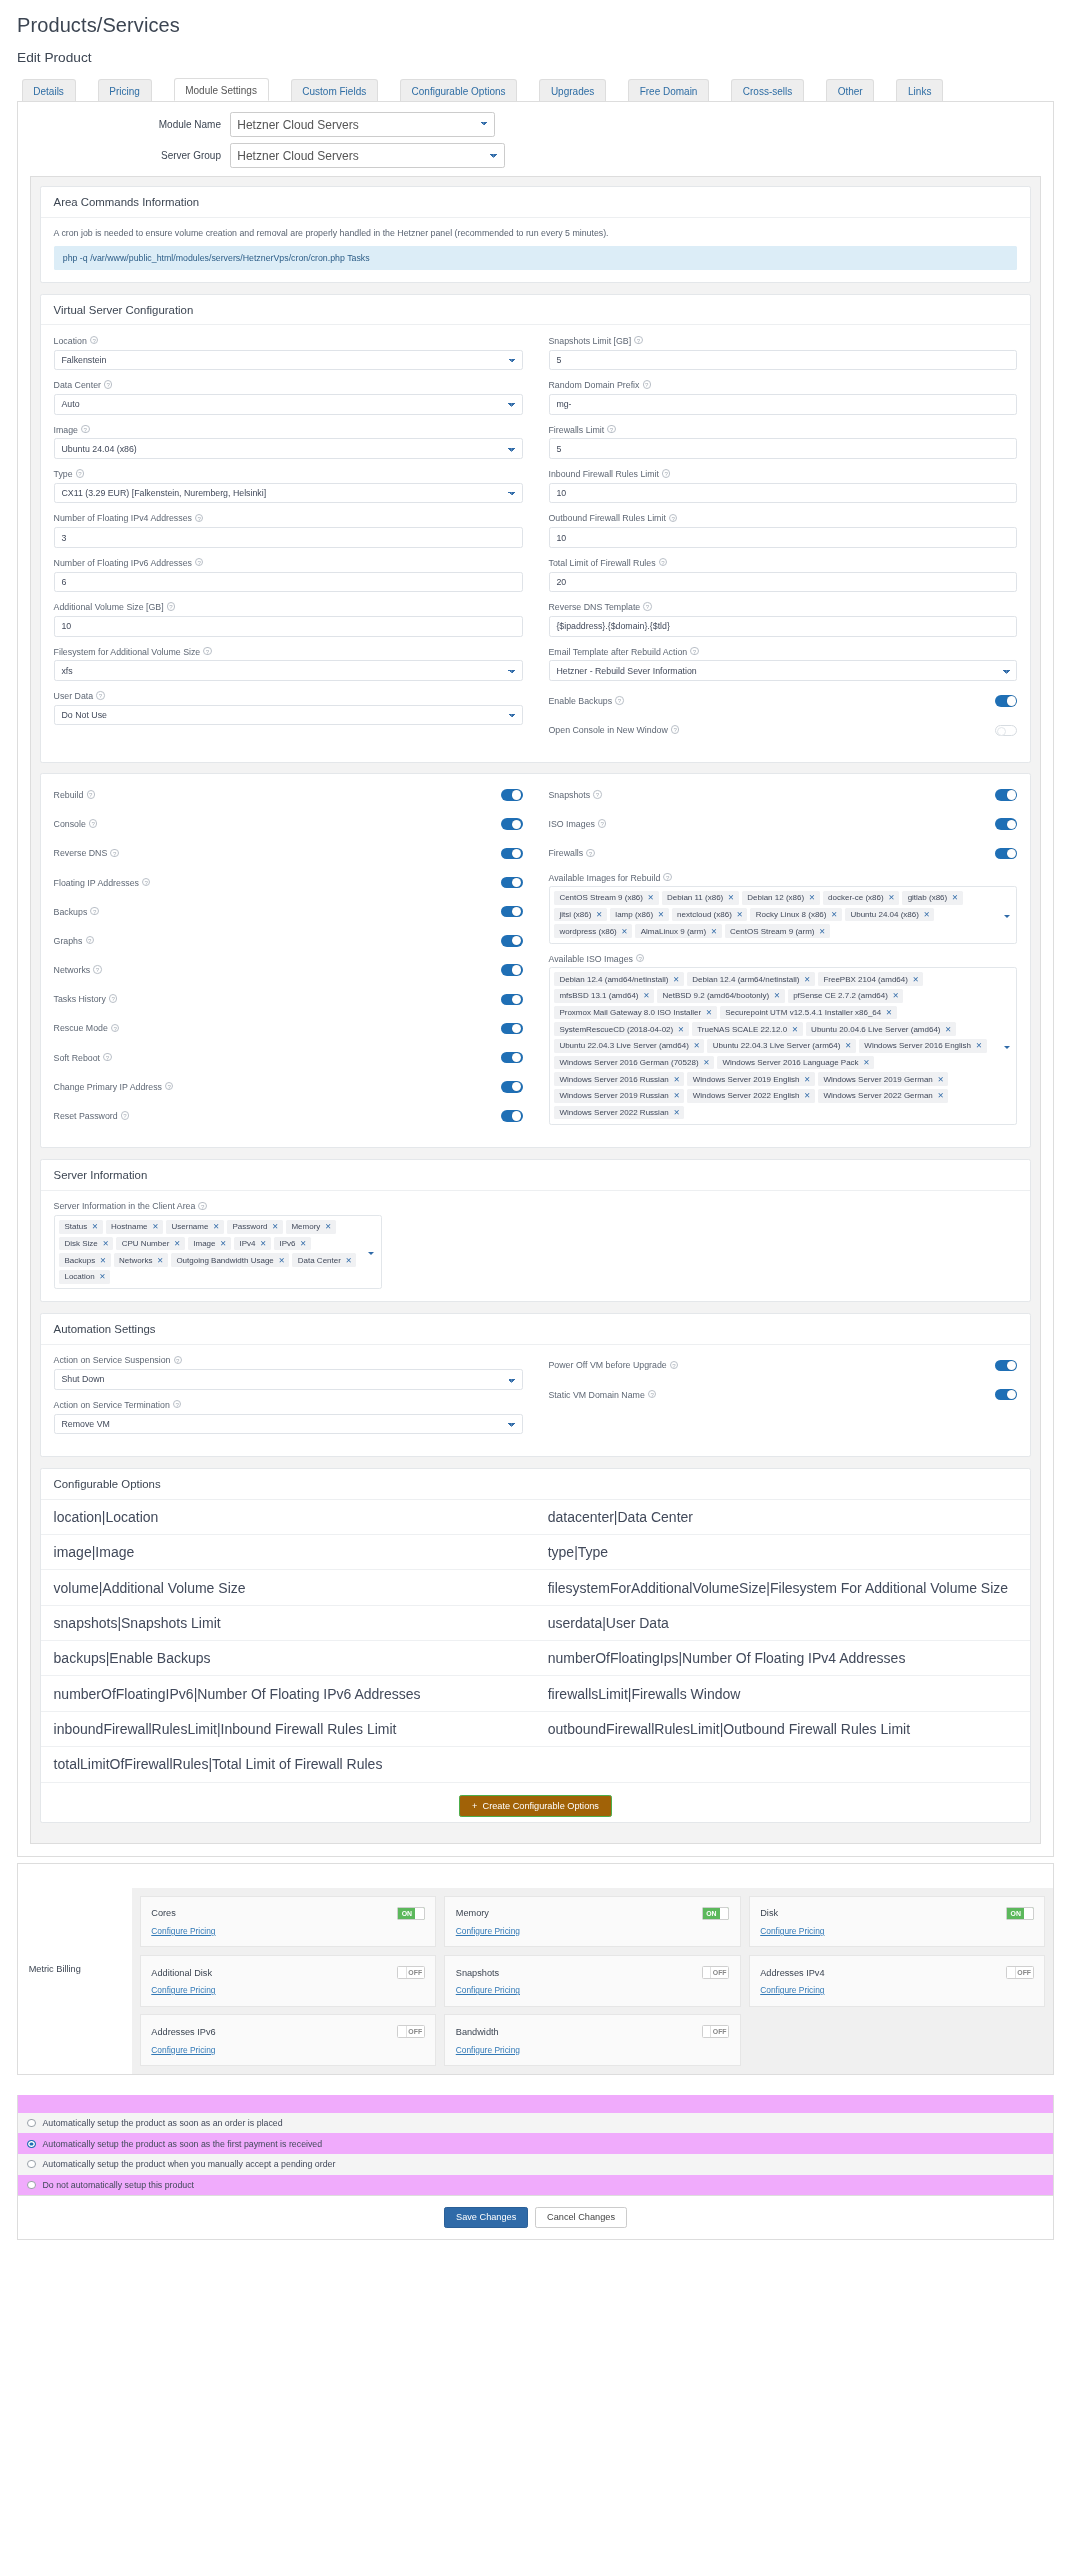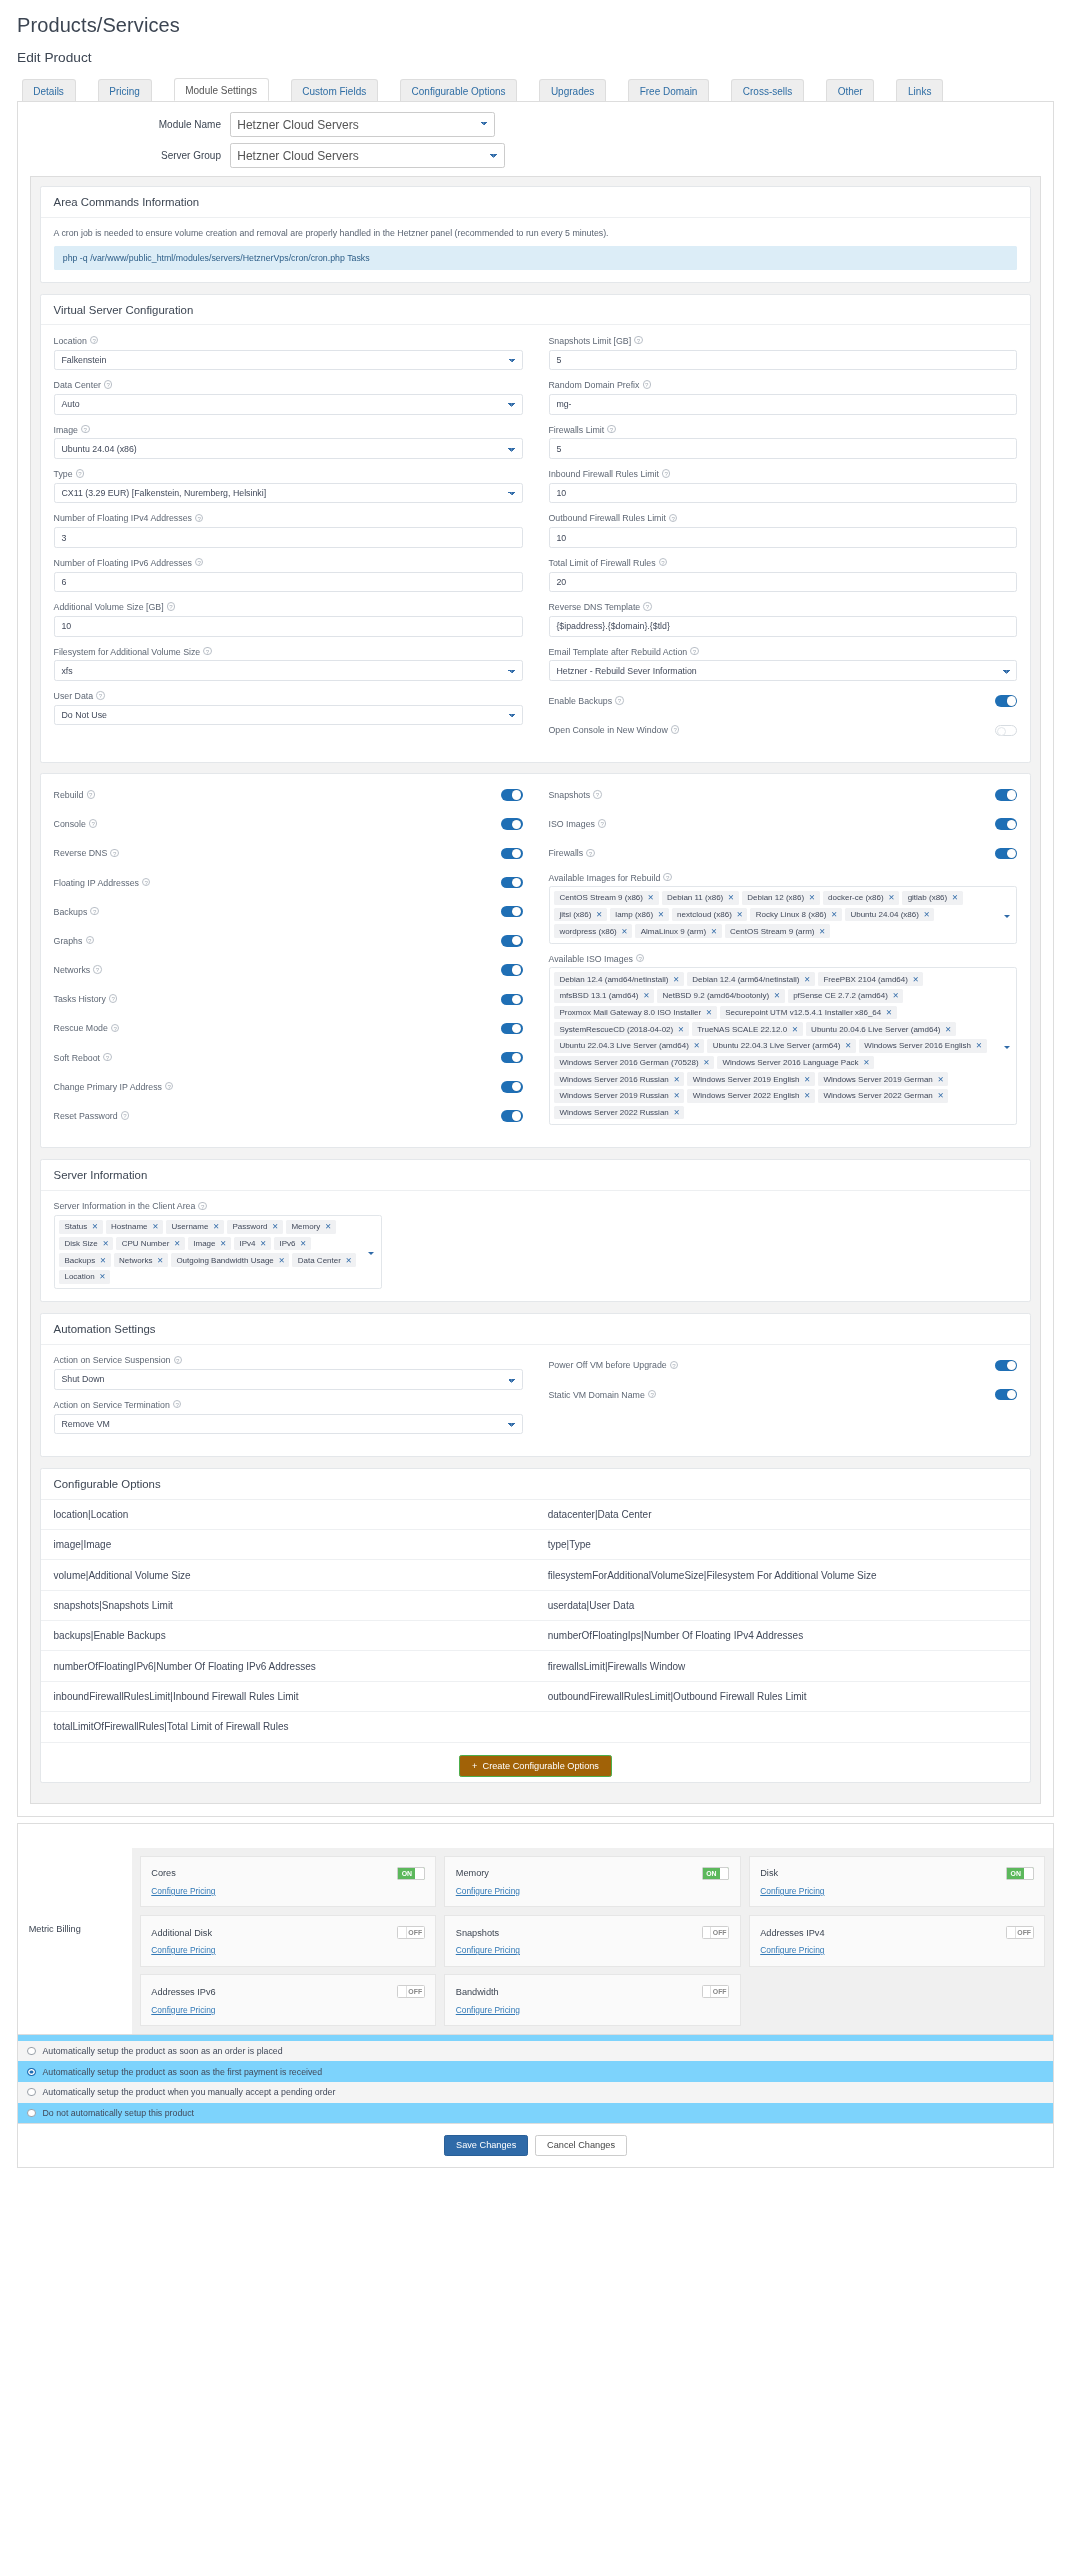--- a/index.html
+++ b/index.html
@@ -90,21 +90,21 @@
     border-left:3.1px solid transparent;border-right:3.1px solid transparent;border-top:3.8px solid #2f6aa8;
   }
   .tag {
     display:inline-flex; align-items:center; gap:4.6px; background:#f0f1f3; border-radius:1.5px;
     font-size:8px; color:#41495a; padding:2.3px 4.6px 2.3px 5.3px; margin:0 3.1px 3.1px 0; white-space:nowrap;
   }
   .tag .x { color:#2f6aa8; font-size:7.6px; cursor:pointer; }
 
   
   .copt-row { display:grid; grid-template-columns:1fr 1fr; border-bottom:0.8px solid #eef0f2; }
-  .copt-cell { padding:9.2px 12.2px; font-size:10px; color:#41495a; }
+  .copt-cell { padding:9.2px 12.2px; font-size:14px; color:#41495a; }
   .btn-green {
     background:#a16207; border:0.8px solid #4cae4c; color:#fff; font-size:9.2px;
     padding:5.3px 12.2px; border-radius:2.3px; cursor:pointer; font-family:"Liberation Sans",sans-serif;
   }
   .center { text-align:center; padding:12.2px 0 4.6px 0; }
 
   
   .metric-wrap { border:0.8px solid #ddd; background:#fff; margin-top:6.1px; display:flex; }
   .metric-label { width:114px; display:flex; align-items:center; padding-left:10.7px; font-size:9.2px; color:#3c4552; }
   .metric-grid-outer { flex:1; background:#f0f0f0; padding:7.6px;margin-top:24px; }
@@ -116,21 +116,21 @@
   .sw { width:27.5px; height:13px; border:0.8px solid #cfcfcf; border-radius:1.5px; display:flex; font-size:6.9px; font-weight:bold; overflow:hidden; }
   .sw.on { background:#5cb85c; color:#fff; }
   .sw.on .seg1 { flex:1; display:flex; align-items:center; justify-content:center; }
   .sw.on .seg2 { width:8.4px; background:#fff; }
   .sw.off { background:#fff; color:#888; }
   .sw.off .seg1 { width:8.4px; background:#fff; border-right:0.8px solid #e0e0e0;}
   .sw.off .seg2 { flex:1; display:flex; align-items:center; justify-content:center; }
   .cfg-link { display:inline-block; margin-top:6.1px; font-size:8.4px; color:#337ab7; text-decoration:underline; cursor:pointer; }
 
   
-  .auto-wrap { border:0.8px solid #ddd; border-top:none; background:#7dd3fc; padding:6px 0 0 0; }
+  .auto-wrap { border:0.8px solid #ddd; border-top:none; background:#f0abfc; padding:18px 0 0 0;margin-top:20px; }
   .radio-row { display:flex; align-items:center; gap:6.9px; padding:5.3px 9.2px; font-size:8.8px; color:#41495a; }
   .radio-row:nth-child(odd) { background:#f4f4f4; }
   .radio { width:8.4px;height:8.4px;border-radius:50%;border:0.8px solid #9aa1a9;background:#fff;flex:none;position:relative; cursor:pointer;}
   .radio.checked { border-color:#1f6fb5; background:#1f6fb5; box-shadow: inset 0 0 0 1.5px #fff; }
 
   .footer-bar { border:0.8px solid #ddd; border-top:none; background:#fff; padding:10.7px; text-align:center; }
   .btn-primary { background:#2f6aa8; border:0.8px solid #2a5f97; color:#fff; font-size:9.2px; padding:4.6px 10.7px; border-radius:2.3px; cursor:pointer; font-family:"Liberation Sans",sans-serif;}
   .btn-default { background:#fff; border:0.8px solid #ccc; color:#444; font-size:9.2px; padding:4.6px 10.7px; border-radius:2.3px; cursor:pointer; margin-left:4.6px; font-family:"Liberation Sans",sans-serif;}
 </style>
 </head>

